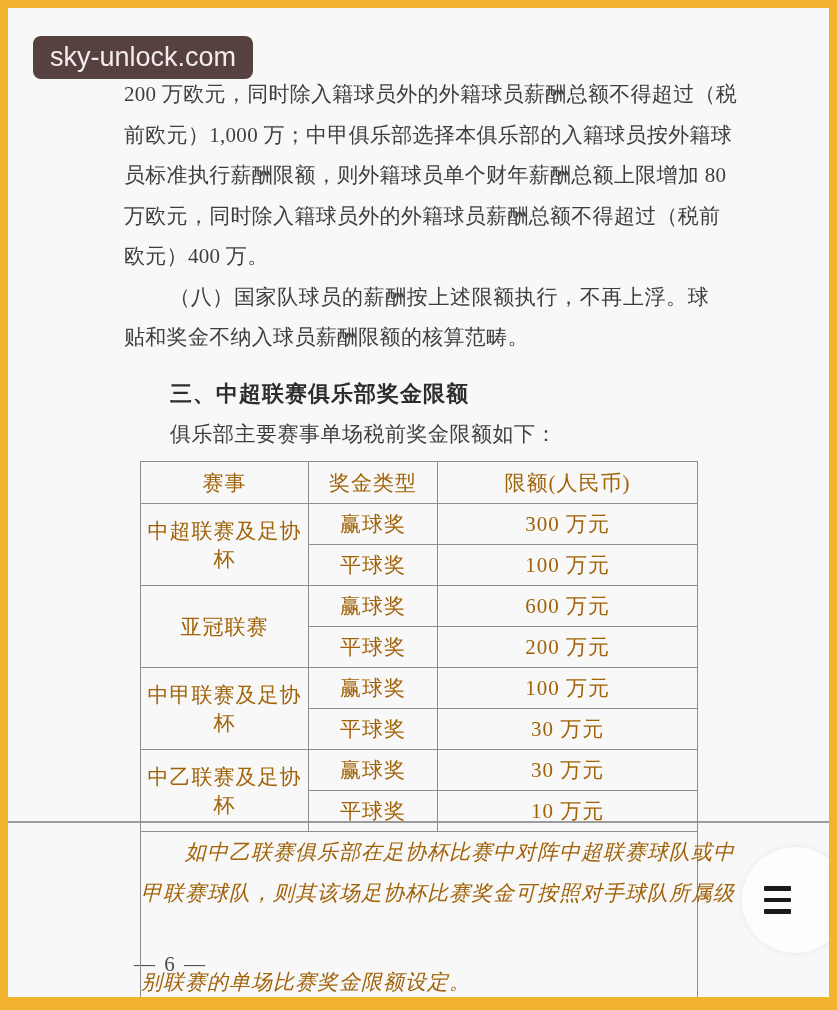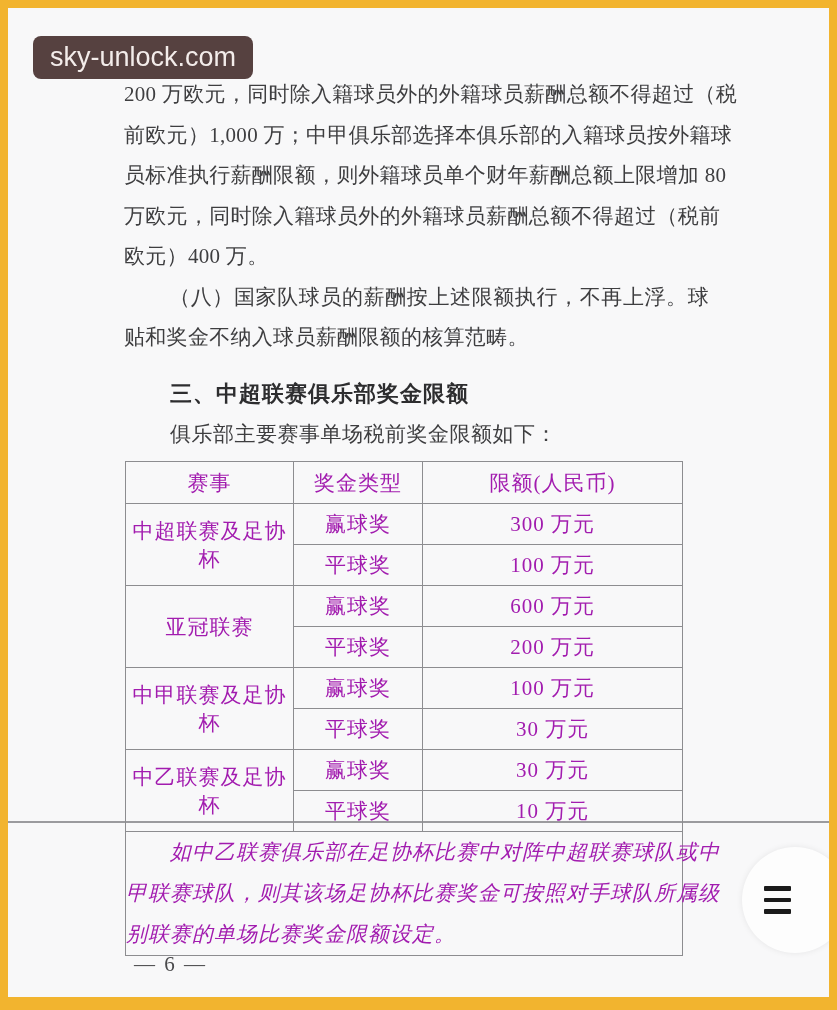--- a/index.html
+++ b/index.html
@@ -32,34 +32,34 @@
   .line.indent{text-indent:2.15em;}
 
   .section-heading{
     position:absolute;left:170px;top:379px;font-size:22px;font-weight:bold;color:#2d2d2f;
     font-family:"Liberation Sans","DejaVu Sans",sans-serif;letter-spacing:1px;
   }
   .table-intro{position:absolute;left:170px;top:420px;font-size:21px;letter-spacing:0.5px;}
 
   
   table.prize{
-    position:absolute;left:125px;top:461px;width:557px;
+    position:absolute;left:140px;top:461px;width:557px;
     border-collapse:collapse;table-layout:fixed;
-    font-size:21px;color:#a21caf;z-index:2;
+    font-size:21px;color:#a16207;z-index:2;
   }
   table.prize td,table.prize th{
     border:1.5px solid #8d8d90;text-align:center;vertical-align:middle;
     font-weight:normal;padding:0;height:40px;letter-spacing:1px;
   }
   table.prize th{height:41px;}
   td.note-cell{height:111px;text-align:left;padding:4px 13px 4px 15px;letter-spacing:0.3px;}
   .note-line{height:41px;line-height:41px;white-space:nowrap;
              text-align:justify;text-align-last:justify;font-style:italic;}
   .note-line.indent{text-indent:2.1em;}
-  .note-line.last{text-align-last:left;}
+  .note-line.last{text-align-last:left;margin-top:48px;}
 
   
   .page-rule{position:absolute;left:8px;top:821px;width:821px;height:2px;background:#9b9b9e;z-index:1;}
 
   .page-number{position:absolute;left:134px;top:952px;font-size:21px;letter-spacing:2px;color:#4a4a4c;}
 
   
   .menu-button{
     position:absolute;left:742px;top:847px;width:106px;height:106px;border-radius:50%;
     background:#fdfdfd;box-shadow:0 0 6px rgba(0,0,0,0.08);z-index:5;

